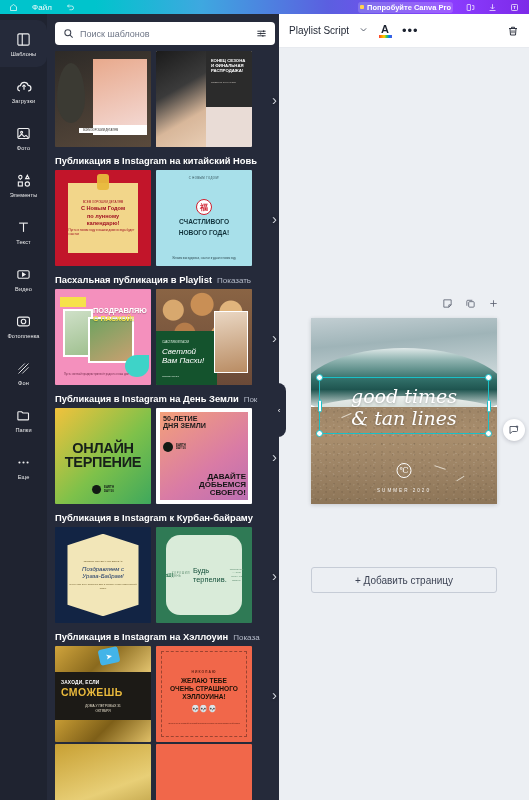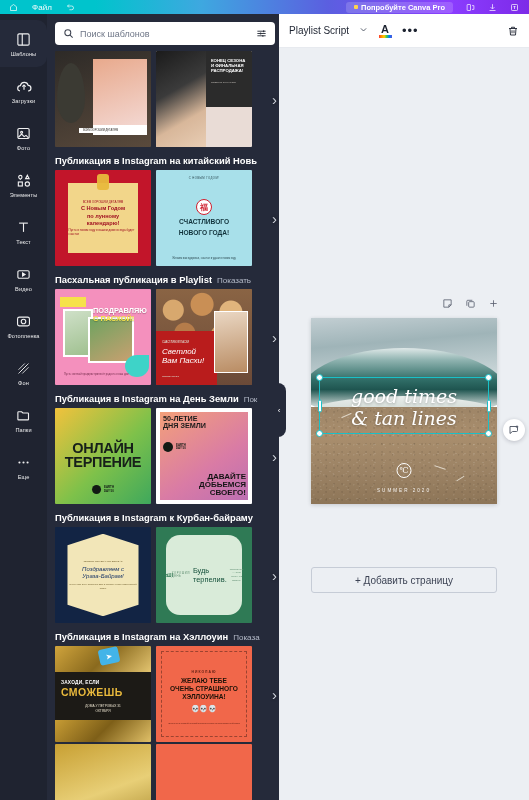--- a/index.html
+++ b/index.html
@@ -17,21 +17,21 @@
     background: linear-gradient(90deg,#00c4cc 0%,#00c4cc 18%,#3ea8e0 38%,#5b5fe0 62%,#8b3dff 85%,#7d2ae8 100%);
     display: flex; align-items: center; z-index: 40;
   }
   .tb-left { display: flex; align-items: center; gap: 14px; padding-left: 9px; }
   .tb-ico { color: #fff; opacity: .92; display: flex; align-items: center; }
   .tb-txt { color: #fff; font-size: 8px; letter-spacing: .1px; opacity: .96; }
   .tb-right { margin-left: auto; display: flex; align-items: center; gap: 13px; padding-right: 10px; }
   .pro-btn {
     display: flex; align-items: center; gap: 3px;
     background: rgba(255,255,255,.17);
-    border-radius: 3px; padding: 1px 8px;
+    border-radius: 3px; padding: 1px 2px;
     color: #fff; font-size: 7.5px; font-weight: bold; white-space: nowrap;
   }
   .pro-dot { width: 4px; height: 4px; background: #ffd34e; border-radius: 1px; flex: none; }
 
   
   .rail {
     position: absolute; top: 14px; left: 0; width: 47px; height: 786px;
     background: #1f2330; z-index: 30;
     display: flex; flex-direction: column; align-items: center;
     padding-top: 6px;
@@ -116,21 +116,21 @@
   .t-east2 { background:#6b4a38; }
   .t-east2 .cakes { position:absolute; inset:0;
     background:
       radial-gradient(circle at 18% 22%, #d8a86e 10px, transparent 11px),
       radial-gradient(circle at 48% 16%, #c98f55 11px, transparent 12px),
       radial-gradient(circle at 78% 24%, #e0b47c 11px, transparent 12px),
       radial-gradient(circle at 30% 46%, #b57c4a 10px, transparent 11px),
       radial-gradient(circle at 68% 48%, #d7a267 10px, transparent 11px),
       linear-gradient(180deg,#8a6444,#6b4a38);
   }
-  .t-east2 .grn { position:absolute; left:0; bottom:0; width:64%; height:56%; background:#b91c1c; }
+  .t-east2 .grn { position:absolute; left:0; bottom:0; width:64%; height:56%; background:#14532d; }
   .t-east2 .grn .t1 { position:absolute; left:6px; top:10px; font-size:2.6px; color:#dff0e3; }
   .t-east2 .grn .t2 { position:absolute; left:6px; top:17px; font-size:8px; color:#fff;
     font-style:italic; line-height:1.1; }
   .t-east2 .grn .t3 { position:absolute; left:6px; bottom:7px; font-size:2.4px; color:#dff0e3; }
   .t-east2 .side { position:absolute; right:4px; top:22px; width:34px; height:62px;
     background:linear-gradient(170deg,#ead7c3,#b98c63); border:1.5px solid #fff; }
 
   .t-earth1 { background:linear-gradient(135deg,#f2c23c 0%,#7ec14a 55%,#3fa85c 100%);
     display:flex; flex-direction:column; align-items:center; justify-content:center; }
   .t-earth1 .w { color:#17201a; font-size:14.5px; font-weight:bold; line-height:.96; letter-spacing:-.3px; }

